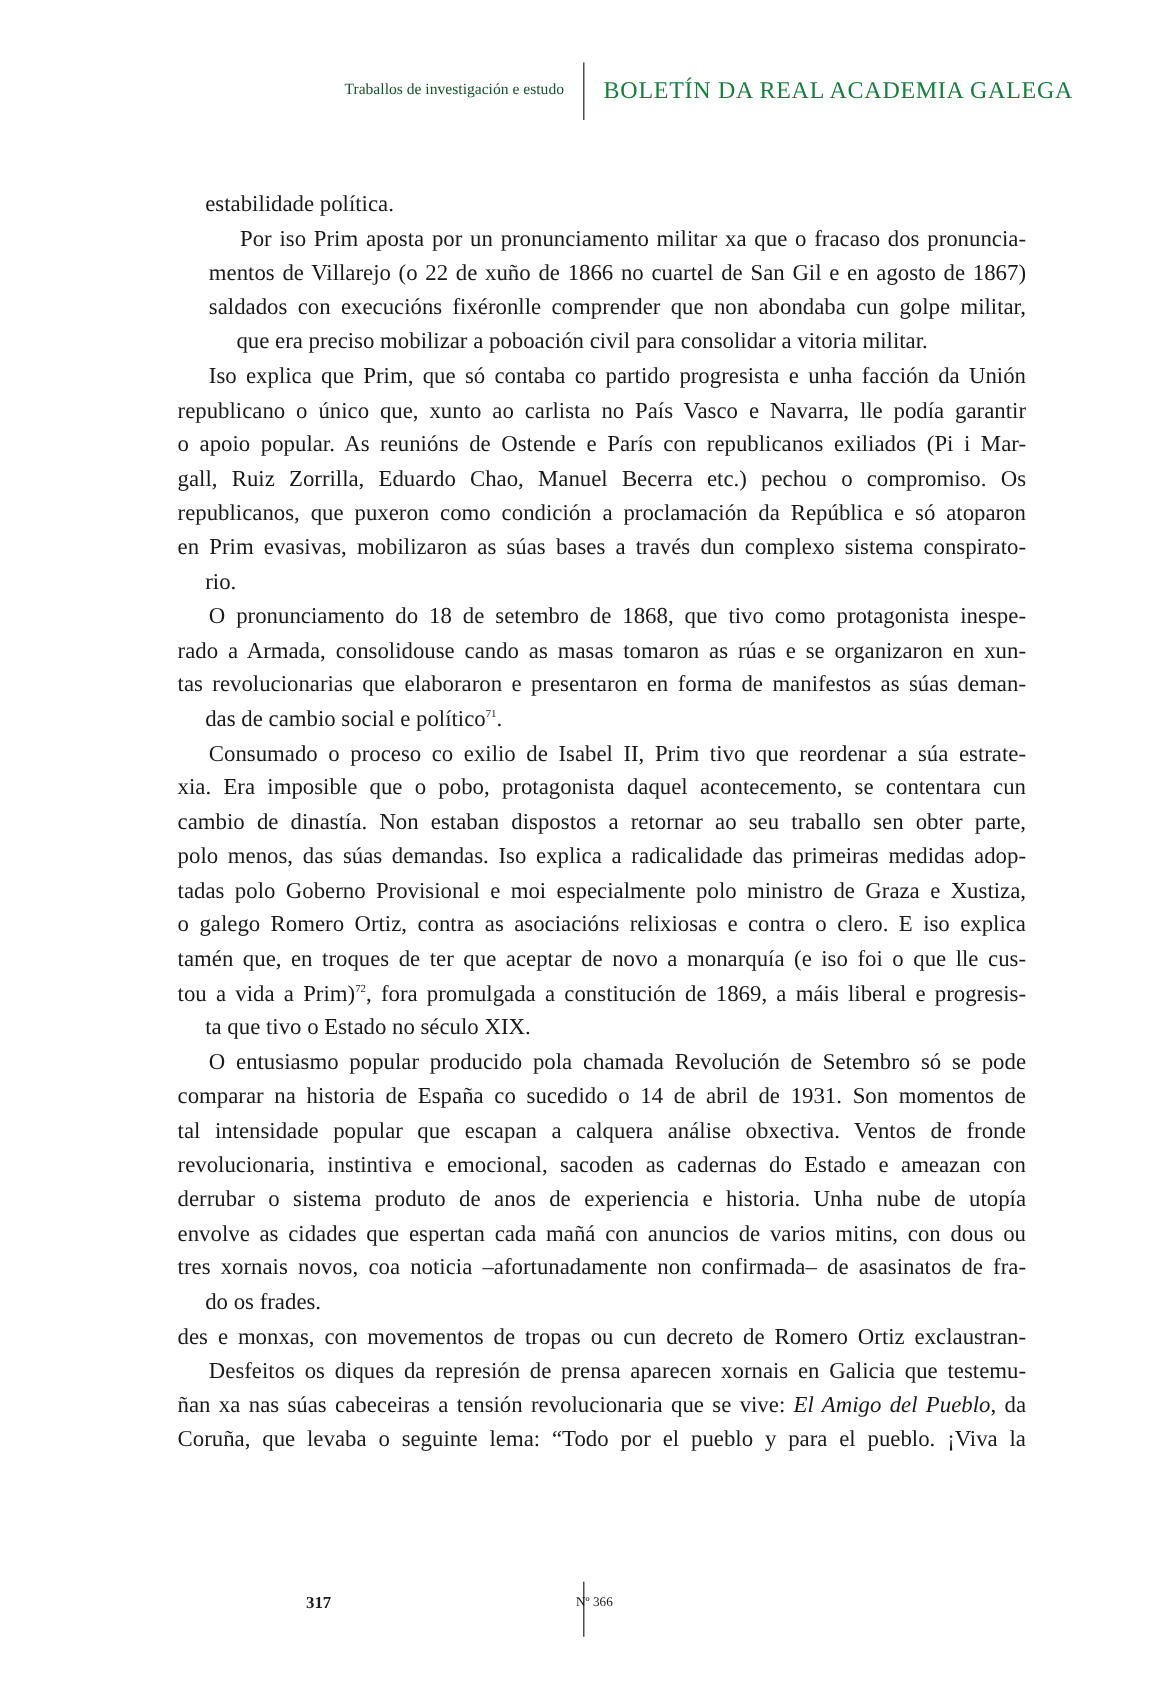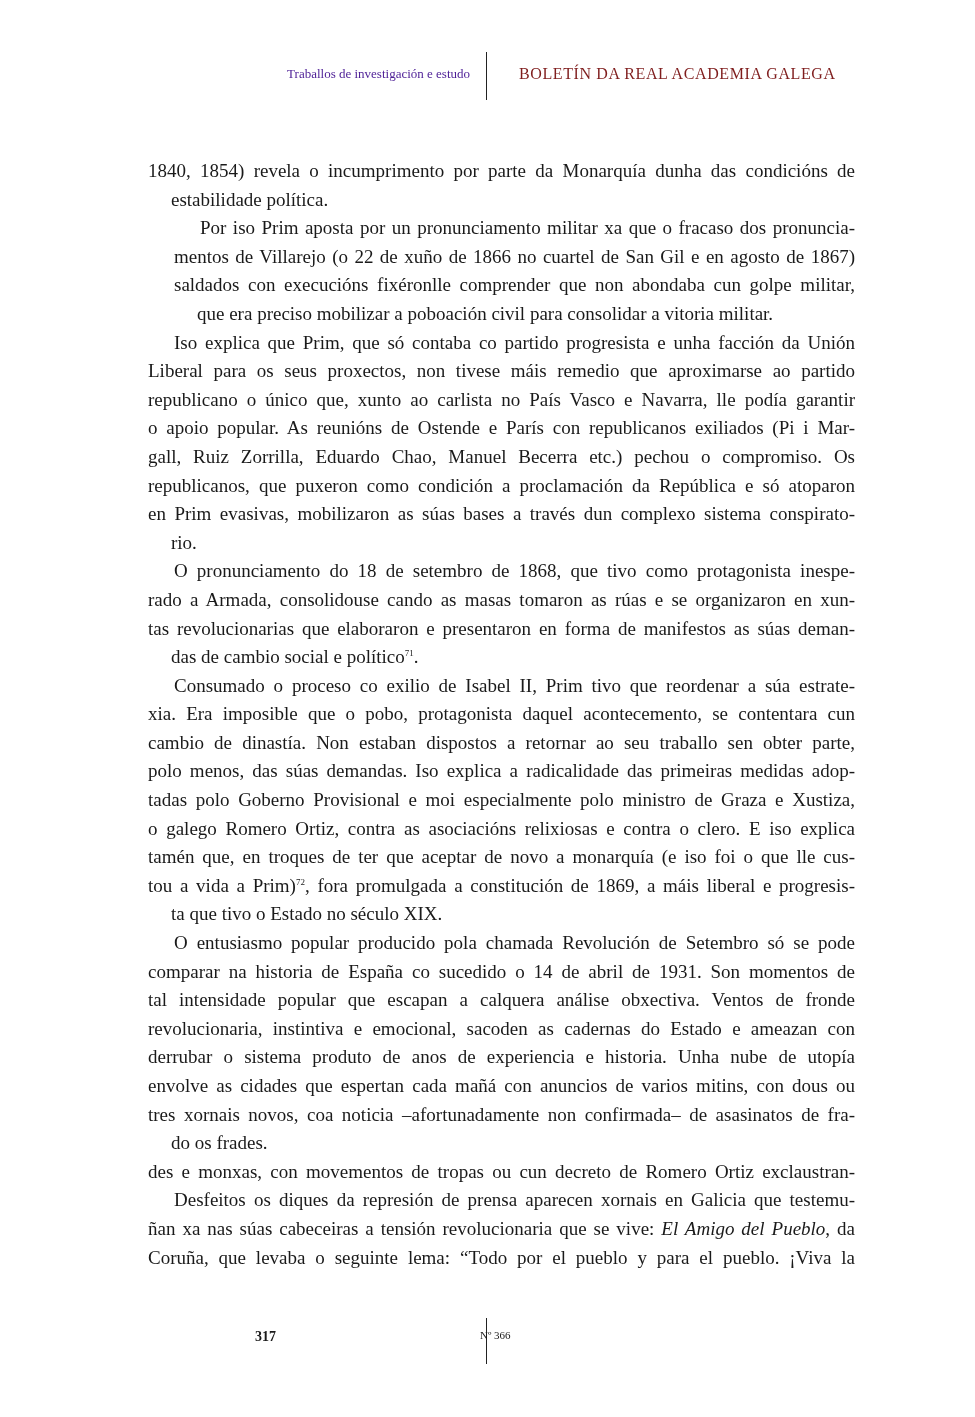--- a/index.html
+++ b/index.html
@@ -1,21 +1,21 @@
 <!DOCTYPE html>
 <html><head>
 <meta charset="utf-8">
 <style>
   html, body { margin: 0; padding: 0; background: #ffffff; }
   body { width: 975px; height: 1417px; position: relative; overflow: hidden;
          font-family: "Liberation Serif", "DejaVu Serif", serif; color: #1a1a1a; }
   .header { position: absolute; top: 52px; left: 0; width: 975px; height: 48px; }
-  .header .left { position: absolute; right: 505px; top: 14px; font-size: 13px; color: #4c1d95; white-space: nowrap; }
+  .header .left { position: absolute; right: 505px; top: 14px; font-size: 13px; color: #14532d; white-space: nowrap; }
   .header .divider { position: absolute; left: 486px; top: 0; width: 1px; height: 48px; background: #222; }
-  .header .right { position: absolute; left: 503px; top: 13px; font-size: 16px; letter-spacing: 0.6px; color: #7f1d1d; white-space: nowrap; margin-left: 16px; }
+  .header .right { position: absolute; left: 503px; top: 13px; font-size: 20px; letter-spacing: 0.6px; color: #15803d; white-space: nowrap; }
   .body-text { position: absolute; top: 157px; left: 148px; width: 707px; font-size: 19px; line-height: 28.6px; text-align: justify; }
   .body-text p { margin: 0; text-indent: 0; }
   .body-text p.indent { text-indent: 26px; }
   .line { display: block; text-align: justify; text-align-last: justify; white-space: nowrap; }
   .line.last { text-align-last: left; margin-left: 23px; }
   sup { font-size: 9px; vertical-align: super; line-height: 0; }
   em { font-style: italic; }
   .footer { position: absolute; top: 1318px; left: 0; width: 781px; height: 50px; }
   .footer .page { position: absolute; right: 505px; top: 11px; font-size: 14px; font-weight: bold; }
   .footer .divider { position: absolute; left: 486px; top: 0; width: 1px; height: 46px; background: #222; }
@@ -25,32 +25,30 @@
 <body>
 
 <div class="header">
   <span class="left">Traballos de investigación e estudo</span>
   <span class="divider"></span>
   <span class="right">BOLETÍN DA REAL ACADEMIA GALEGA</span>
 </div>
 
 <div class="body-text">
   <p>
-    <span class="line">1840, 1854) revela o incumprimento por parte da Monarquía dunha das condicións de</span>
     <span class="line last">estabilidade política.</span>
   </p>
   <p class="indent">
     <span class="line" style="padding-left:26px">Por iso Prim aposta por un pronunciamento militar xa que o fracaso dos pronuncia-</span>
     <span class="line">mentos de Villarejo (o 22 de xuño de 1866 no cuartel de San Gil e en agosto de 1867)</span>
     <span class="line">saldados con execucións fixéronlle comprender que non abondaba cun golpe militar,</span>
     <span class="line last">que era preciso mobilizar a poboación civil para consolidar a vitoria militar.</span>
   </p>
   <p>
     <span class="line" style="padding-left:26px">Iso explica que Prim, que só contaba co partido progresista e unha facción da Unión</span>
-    <span class="line">Liberal para os seus proxectos, non tivese máis remedio que aproximarse ao partido</span>
     <span class="line">republicano o único que, xunto ao carlista no País Vasco e Navarra, lle podía garantir</span>
     <span class="line">o apoio popular. As reunións de Ostende e París con republicanos exiliados (Pi i Mar-</span>
     <span class="line">gall, Ruiz Zorrilla, Eduardo Chao, Manuel Becerra etc.) pechou o compromiso. Os</span>
     <span class="line">republicanos, que puxeron como condición a proclamación da República e só atoparon</span>
     <span class="line">en Prim evasivas, mobilizaron as súas bases a través dun complexo sistema conspirato-</span>
     <span class="line last">rio.</span>
   </p>
   <p>
     <span class="line" style="padding-left:26px">O pronunciamento do 18 de setembro de 1868, que tivo como protagonista inespe-</span>
     <span class="line">rado a Armada, consolidouse cando as masas tomaron as rúas e se organizaron en xun-</span>

